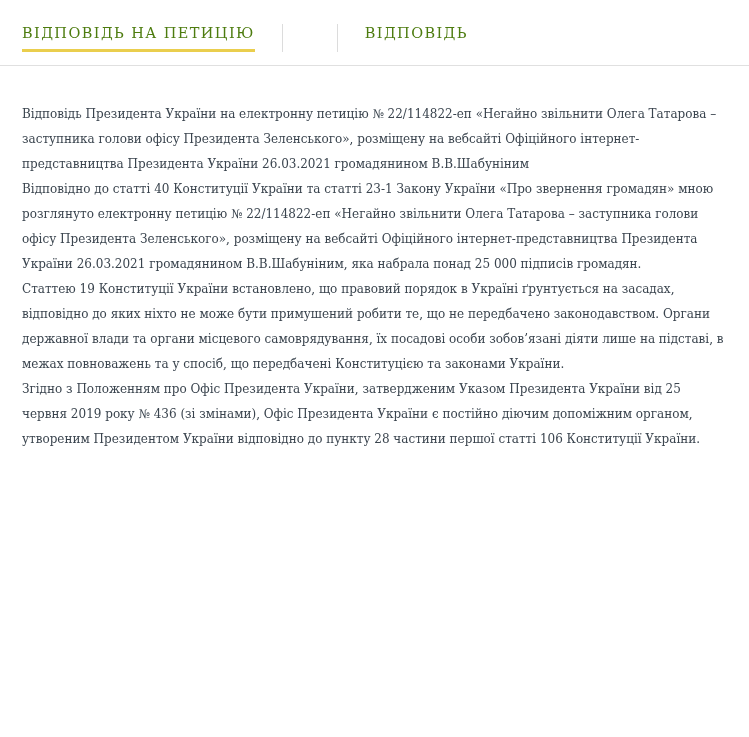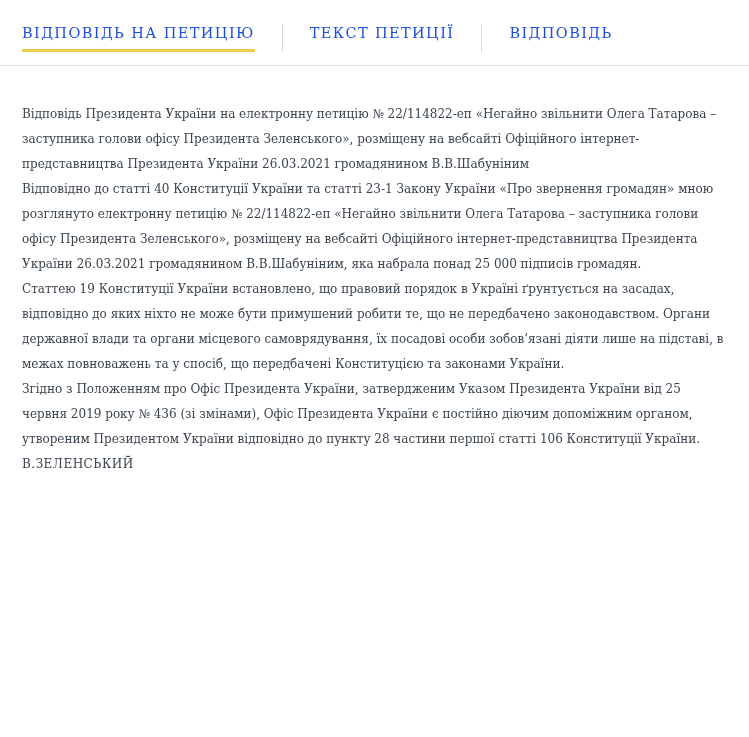--- a/index.html
+++ b/index.html
@@ -17,21 +17,21 @@
   
   .tabs {
     display: flex;
     align-items: flex-start;
     padding: 24px 22px 0 22px;
   }
   .tab {
     font-size: 14.5px;
     letter-spacing: 1.4px;
     line-height: 18px;
-    color: #1d4ed8;
+    color: #4d7c0f;
     text-decoration: none;
     white-space: nowrap;
     padding-bottom: 7px;
     border-bottom: 3px solid transparent;
     cursor: pointer;
   }
   .tab.active { border-bottom-color: #eace4d; }
   .tab-sep {
     width: 1px;
     height: 28px;
@@ -60,32 +60,30 @@
   }
 </style>
 </head>
 <body>
 
 <div class="page">
 
   <nav class="tabs">
     <a class="tab active">ВІДПОВІДЬ НА ПЕТИЦІЮ</a>
     <span class="tab-sep"></span>
-    <a class="tab">ТЕКСТ ПЕТИЦІЇ</a>
     <span class="tab-sep"></span>
     <a class="tab">ВІДПОВІДЬ</a>
   </nav>
 
   <hr class="divider">
 
   <main class="content">
     <p class="intro">Відповідь Президента України на електронну петицію № 22/114822-еп «Негайно звільнити Олега Татарова – заступника голови офісу Президента Зеленського», розміщену на вебсайті Офіційного інтернет-представництва Президента України 26.03.2021 громадянином В.В.Шабуніним</p>
 
     <div class="body-block">
       <p>Відповідно до статті 40 Конституції України та статті 23-1 Закону України «Про звернення громадян» мною розглянуто електронну петицію № 22/114822-еп «Негайно звільнити Олега Татарова – заступника голови офісу Президента Зеленського», розміщену на вебсайті Офіційного інтернет-представництва Президента України 26.03.2021 громадянином В.В.Шабуніним, яка набрала понад 25 000 підписів громадян.</p>
       <p>Статтею 19 Конституції України встановлено, що правовий порядок в Україні ґрунтується на засадах, відповідно до яких ніхто не може бути примушений робити те, що не передбачено законодавством. Органи державної влади та органи місцевого самоврядування, їх посадові особи зобов’язані діяти лише на підставі, в межах повноважень та у спосіб, що передбачені Конституцією та законами України.</p>
       <p>Згідно з Положенням про Офіс Президента України, затвердженим Указом Президента України від 25 червня 2019 року № 436 (зі змінами), Офіс Президента України є постійно діючим допоміжним органом, утвореним Президентом України відповідно до пункту 28 частини першої статті 106 Конституції України.</p>
     </div>
 
-    <p class="signature">В.ЗЕЛЕНСЬКИЙ</p>
   </main>
 
 </div>
 
 </body></html>

